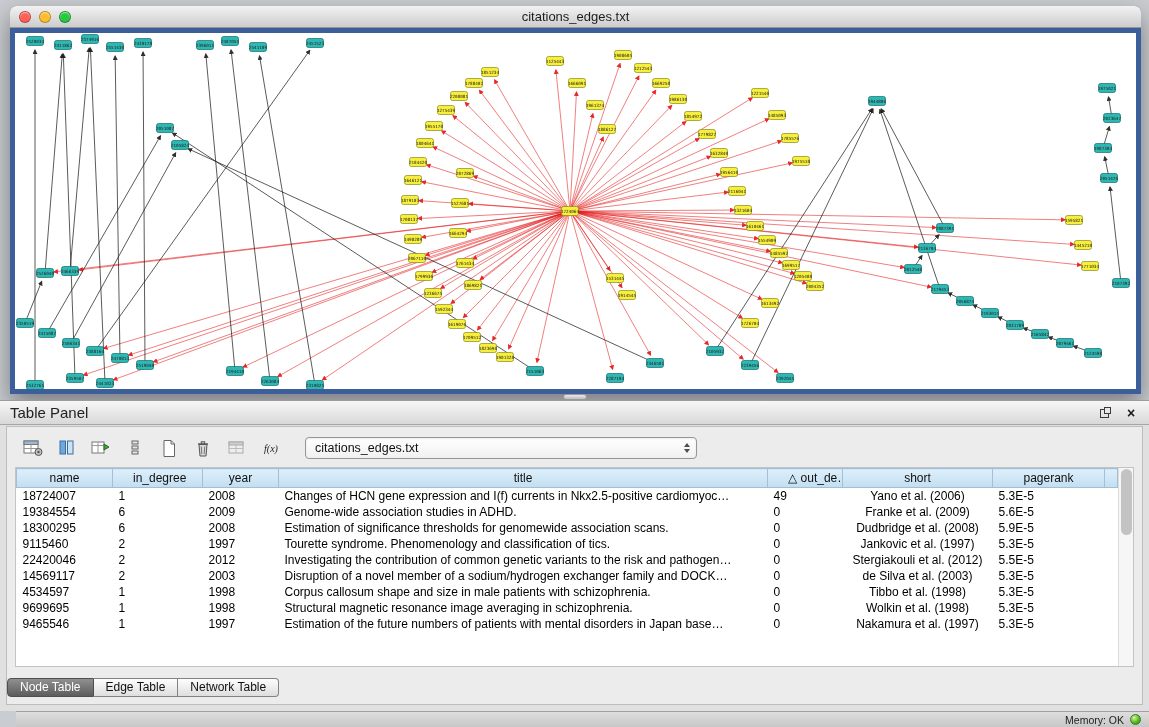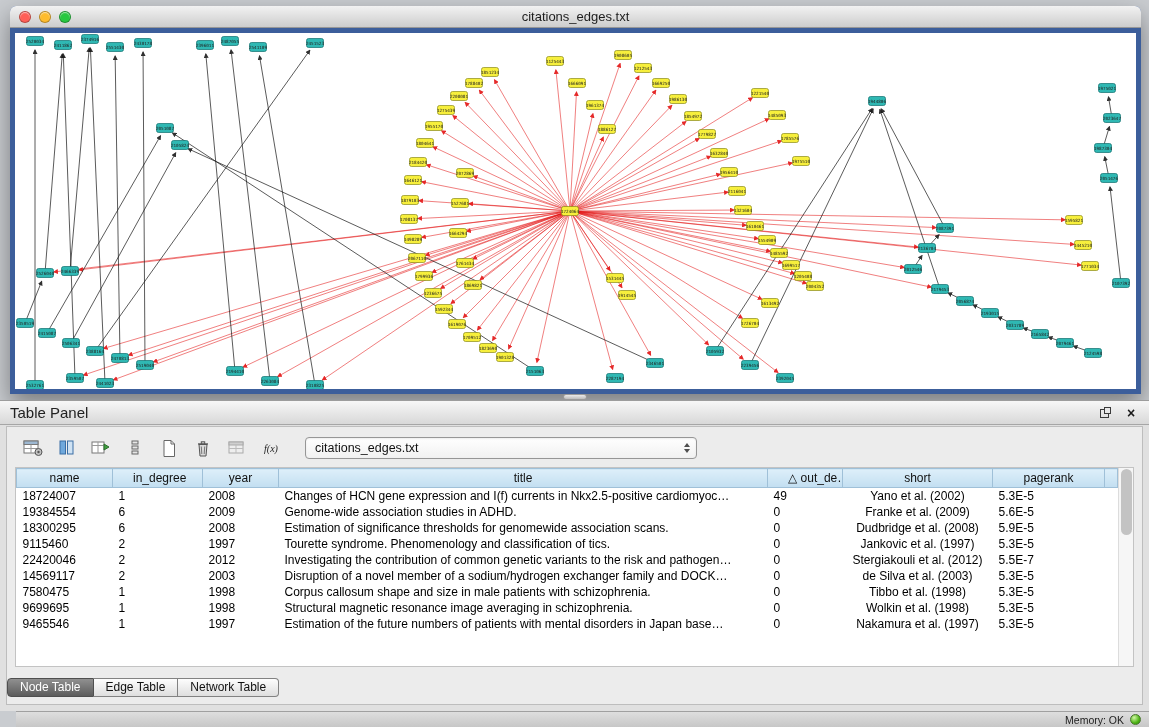--- a/index.html
+++ b/index.html
@@ -728,21 +728,21 @@
               <th></th>
             </tr>
           </thead>
         <tbody id="table-body">
             <tr>
               <td class="c0">18724007</td>
               <td class="c1">1</td>
               <td class="c2">2008</td>
               <td class="c3">Changes of HCN gene expression and I(f) currents in Nkx2.5-positive cardiomyoc…</td>
               <td class="c4">49</td>
-              <td class="c5">Yano et al. (2002)</td>
+              <td class="c5">Yano et al. (2006)</td>
               <td class="c6">5.3E-5</td>
               <td></td>
             </tr>
             <tr>
               <td class="c0">19384554</td>
               <td class="c1">6</td>
               <td class="c2">2009</td>
               <td class="c3">Genome-wide association studies in ADHD.</td>
               <td class="c4">0</td>
               <td class="c5">Franke et al. (2009)</td>
@@ -769,35 +769,35 @@
               <td class="c6">5.3E-5</td>
               <td></td>
             </tr>
             <tr>
               <td class="c0">22420046</td>
               <td class="c1">2</td>
               <td class="c2">2012</td>
               <td class="c3">Investigating the contribution of common genetic variants to the risk and pathogen…</td>
               <td class="c4">0</td>
               <td class="c5">Stergiakouli et al. (2012)</td>
-              <td class="c6">5.5E-7</td>
+              <td class="c6">5.5E-5</td>
               <td></td>
             </tr>
             <tr>
               <td class="c0">14569117</td>
               <td class="c1">2</td>
               <td class="c2">2003</td>
               <td class="c3">Disruption of a novel member of a sodium/hydrogen exchanger family and DOCK…</td>
               <td class="c4">0</td>
               <td class="c5">de Silva et al. (2003)</td>
               <td class="c6">5.3E-5</td>
               <td></td>
             </tr>
             <tr>
-              <td class="c0">7580475</td>
+              <td class="c0">4534597</td>
               <td class="c1">1</td>
               <td class="c2">1998</td>
               <td class="c3">Corpus callosum shape and size in male patients with schizophrenia.</td>
               <td class="c4">0</td>
               <td class="c5">Tibbo et al. (1998)</td>
               <td class="c6">5.3E-5</td>
               <td></td>
             </tr>
             <tr>
               <td class="c0">9699695</td>

